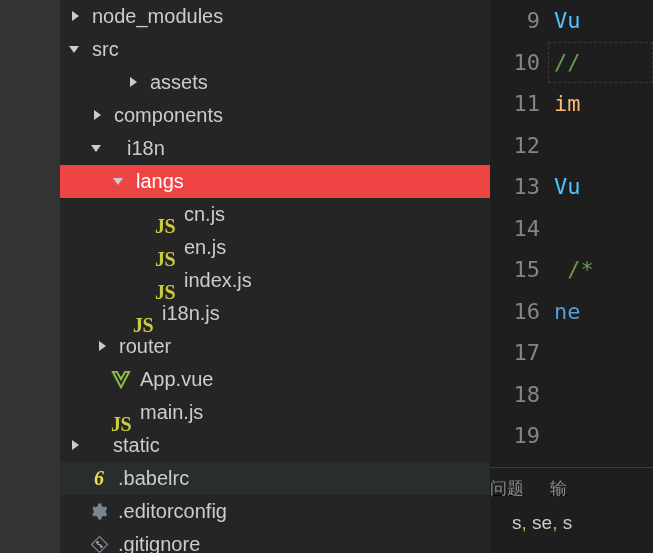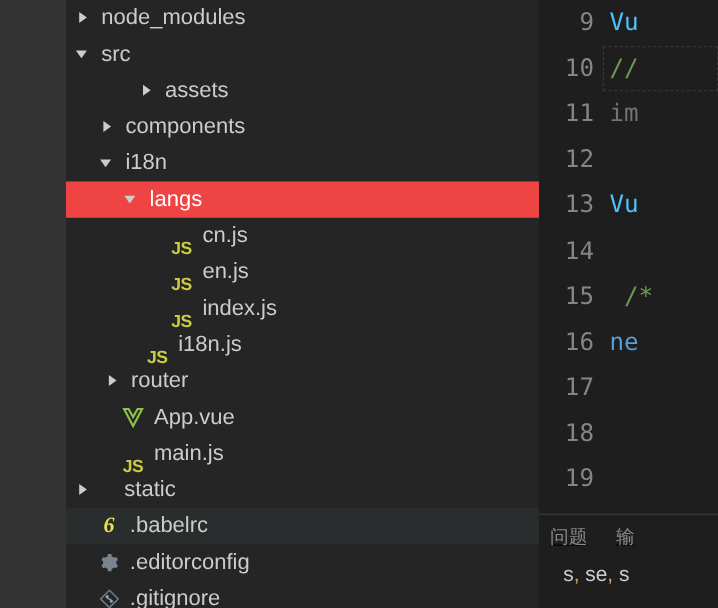--- a/index.html
+++ b/index.html
@@ -76,23 +76,23 @@
 
   .icon-slot {
     width: 26px; height: 33px;
     flex: 0 0 26px;
     position: relative;
     display: flex;
     align-items: center;
     justify-content: center;
   }
   .icon-js {
-    font-family: Liberation Sans, sans-serif;
+    font-family: Liberation Serif, serif;
     font-weight: bold;
-    font-size: 16px;
+    font-size: 20px;
     color: #cbcb41;
     letter-spacing: -0.5px;
     margin-top: 24px;
   }
   .icon-babel {
     font-family: "Liberation Serif", serif;
     font-style: italic;
     font-weight: bold;
     font-size: 20px;
     color: #e8e34a;
@@ -140,21 +140,21 @@
   .codetext {
     flex: 1 1 auto;
     font-family: "DejaVu Sans Mono", "Liberation Mono", monospace;
     font-size: 22px;
     white-space: pre;
     padding-left: 6px;
     overflow: hidden;
   }
   .tok-ident  { color: #4fc1ff; }
   .tok-comment{ color: #6a9955; }
-  .tok-kw     { color: #737373; }
+  .tok-kw     { color: #fdba74; }
   .tok-blue   { color: #569cd6; }
 
   .line-highlight {
     position: absolute;
     left: 0; right: 0; top: 0; bottom: 0;
     border: 1px dashed #3a3a3a;
     pointer-events: none;
   }
 
   
@@ -163,21 +163,20 @@
     left: 0; top: 467px;
     width: 163px;
     height: 86px;
     background: #1e1e1e;
     border-top: 1px solid #3c3c3c;
   }
   .panel-tabs {
     display: flex;
     align-items: center;
     height: 40px;
-    padding-left: 10px;
     gap: 26px;
     text-decoration: underline;
   }
   .panel-tab {
     color: #8a8a8a;
     font-size: 17px;
     font-family: "DejaVu Sans", sans-serif;
     cursor: pointer;
     white-space: nowrap;
   }
@@ -209,21 +208,21 @@
           <span class="label">src</span>
         </div>
         <div class="row" style="padding-left: 30px; margin-left: 36px;">
           <span class="twisty collapsed"></span>
           <span class="label">assets</span>
         </div>
         <div class="row" style="padding-left: 30px;">
           <span class="twisty collapsed"></span>
           <span class="label">components</span>
         </div>
-        <div class="row" style="padding-left: 30px;">
+        <div class="row" style="padding-left: 30px; gap: 13px;">
           <span class="twisty expanded"></span>
           <span class="label">i18n</span>
         </div>
         <div class="row selected" style="padding-left: 52px;">
           <span class="twisty expanded"></span>
           <span class="label">langs</span>
         </div>
         <div class="row" style="padding-left: 74px;">
           <span class="twisty none"></span>
           <span class="icon-slot">

